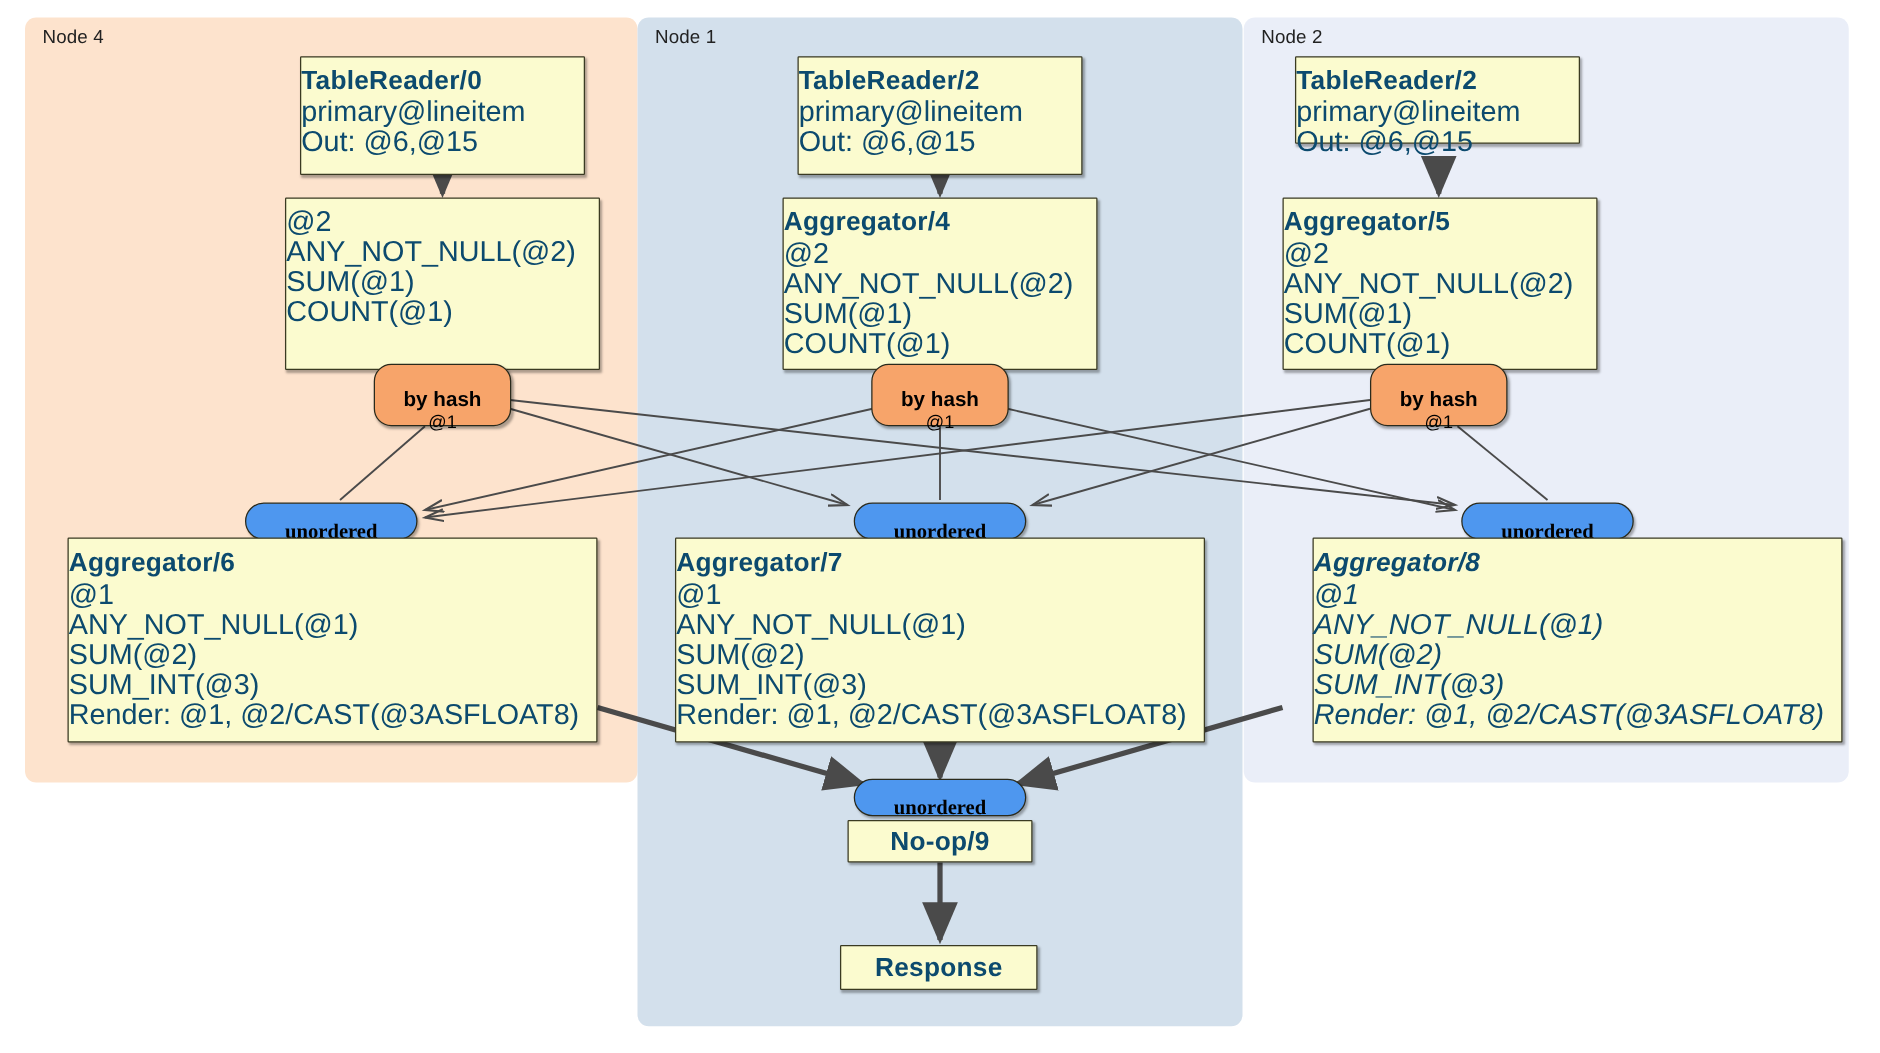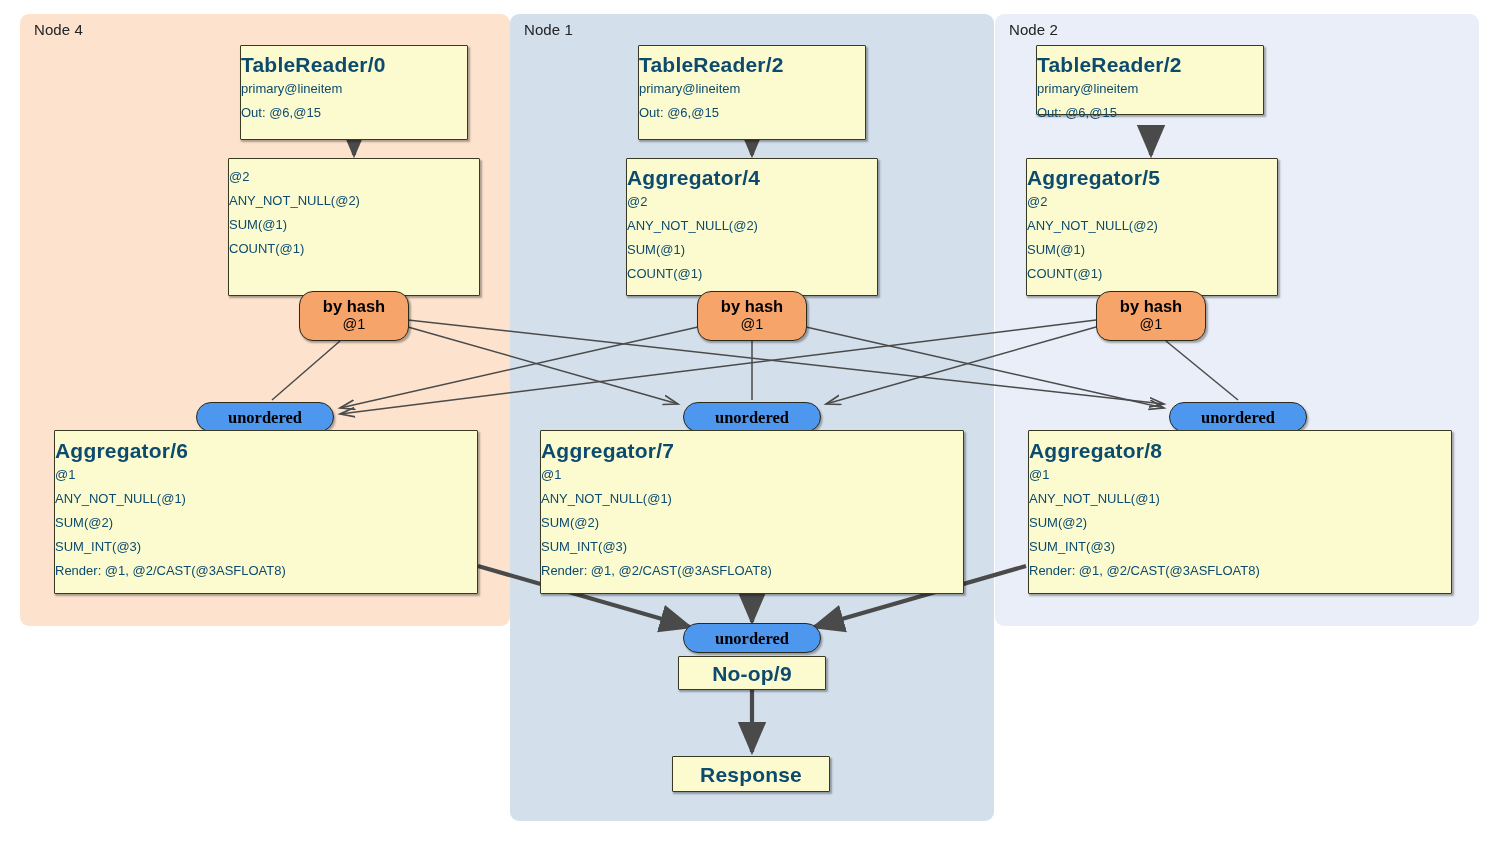--- a/index.html
+++ b/index.html
@@ -19,30 +19,30 @@
   #edges{position:absolute;left:0;top:0;width:1504px;height:842px;
          pointer-events:none;}
 
   
   .box{position:absolute;box-sizing:border-box;
        background:#fbfbcf;border:1.6px solid #3a3a22;border-radius:1px;
        text-align:left;color:#0c4a6e;
        box-shadow:1.5px 2px 2px rgba(0,0,0,.32);}
   .box .ttl{font-weight:bold;font-size:21px;line-height:25px;
             letter-spacing:.2px;white-space:nowrap;}
-  .box .ln{font-size:13px;line-height:24px;white-space:nowrap;}
+  .box .ln{font-size:23px;line-height:24px;white-space:nowrap;}
   .box.small{display:flex;align-items:center;justify-content:center;}
   .box.small .ttl{font-size:21px;}
 
   
   .pill{position:absolute;box-sizing:border-box;
         border:1.6px solid #2a2a1c;border-radius:13px;
         text-align:center;color:#000;
         box-shadow:1.5px 2px 2px rgba(0,0,0,.32);}
-  .pill .p1{font-weight:bold;font-size:16.5px;line-height:19px;white-space:nowrap;}
+  .pill .p1{font-weight:bold;font-size:16.5px;line-height:19px;white-space:nowrap;margin-top:14px;}
   .pill .p2{font-size:14.5px;line-height:17px;white-space:nowrap;}
   .pill.hash{background:#f7a46a;border-radius:14px;}
   .pill.unord{background:#4e97ef;border-radius:16px;
               display:flex;align-items:center;justify-content:center;}
   .pill.unord .p1{font-size:16.5px;font-family:Liberation Serif, serif;}
 </style>
 </head>
 <body>
 
 <div id="stage">
@@ -165,21 +165,21 @@
     <div class="ln">Render: @1, @2/CAST(@3ASFLOAT8)</div>
   </div>
   <div class="box" style="left:540px;top:430px;width:424px;height:164px;padding-top:7px;">
     <div class="ttl">Aggregator/7</div>
     <div class="ln">@1</div>
     <div class="ln">ANY_NOT_NULL(@1)</div>
     <div class="ln">SUM(@2)</div>
     <div class="ln">SUM_INT(@3)</div>
     <div class="ln">Render: @1, @2/CAST(@3ASFLOAT8)</div>
   </div>
-  <div class="box" style="left:1028px;top:430px;width:424px;height:164px;padding-top:7px;">
+  <div class="box" style="left:1050px;top:430px;width:424px;height:164px;padding-top:7px;font-style:italic;">
     <div class="ttl">Aggregator/8</div>
     <div class="ln">@1</div>
     <div class="ln">ANY_NOT_NULL(@1)</div>
     <div class="ln">SUM(@2)</div>
     <div class="ln">SUM_INT(@3)</div>
     <div class="ln">Render: @1, @2/CAST(@3ASFLOAT8)</div>
   </div>
 
   <div class="pill unord" style="left:683px;top:623px;width:138px;height:30px;">
     <div class="p1">unordered</div>

